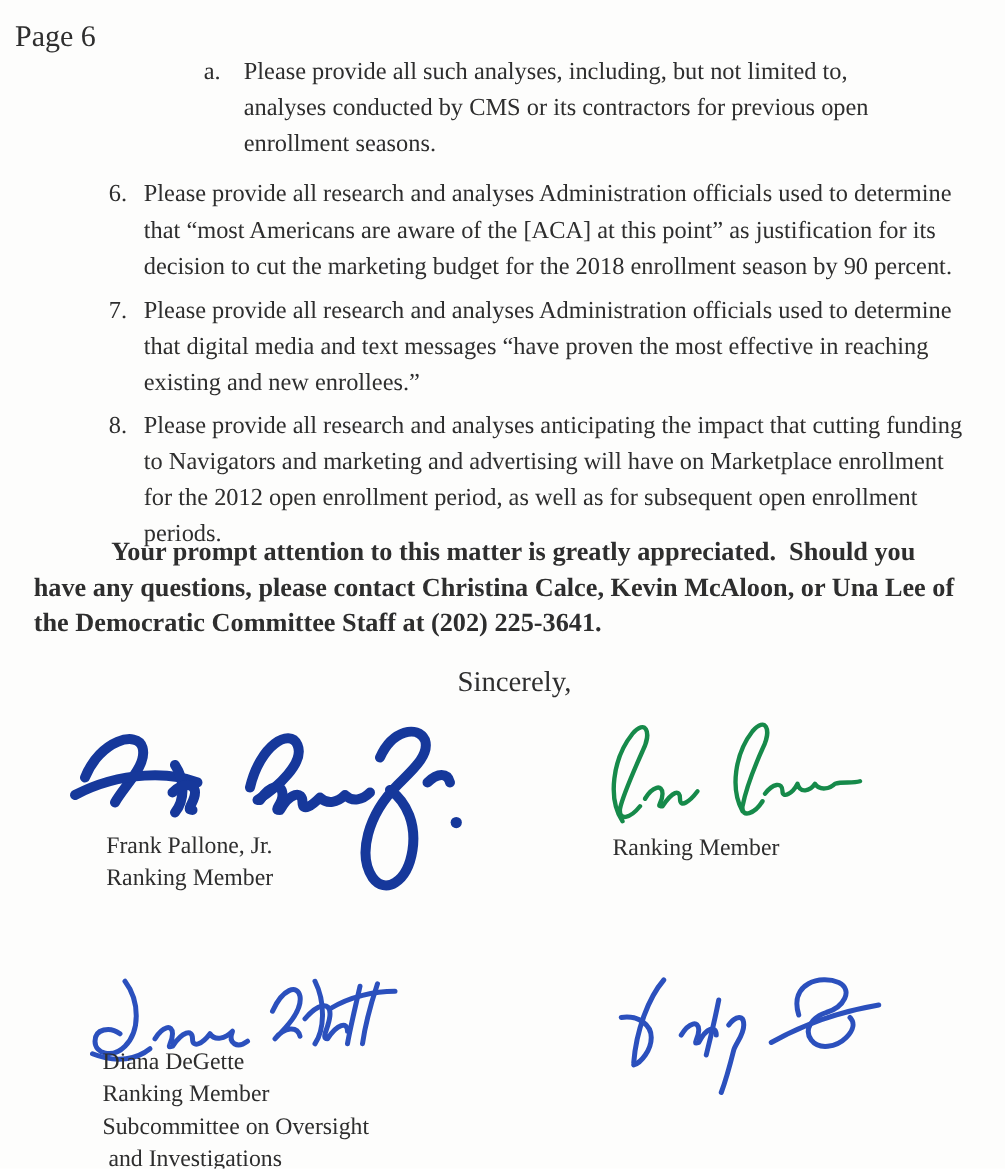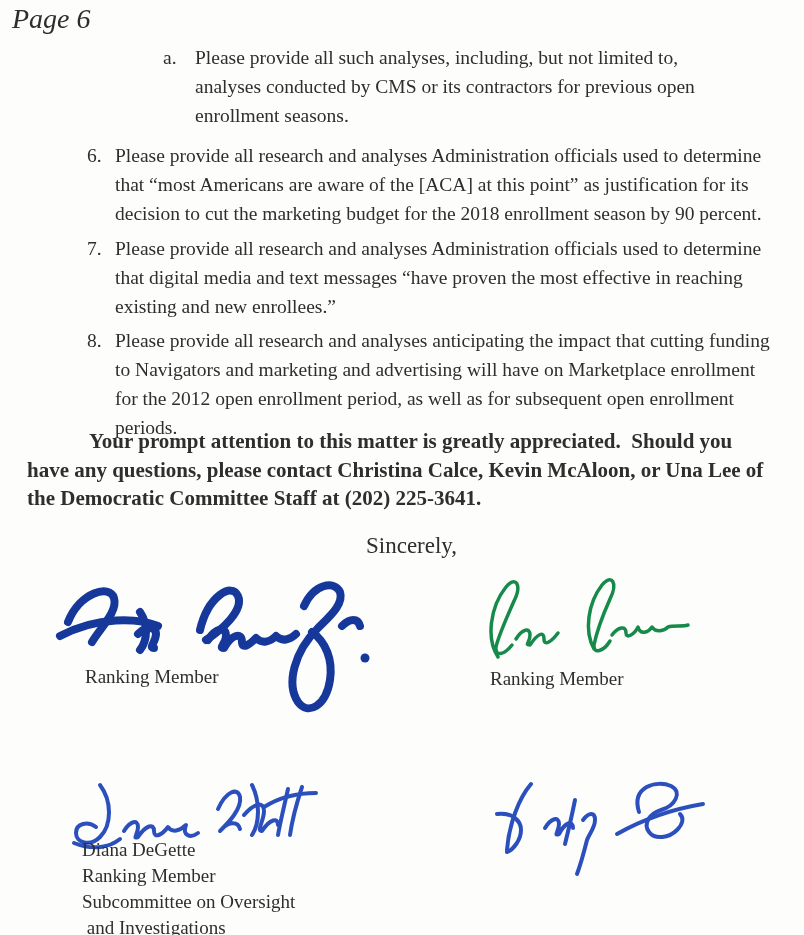--- a/index.html
+++ b/index.html
@@ -2,21 +2,21 @@
 <html><head>
 <meta charset="utf-8">
 <style>
   html,body{margin:0;padding:0;background:#ffffff;}
   .page{
     position:relative;width:804px;height:935px;overflow:hidden;
     background:#fdfdfc;
     font-family:"Liberation Serif", serif;
     color:#2e2e2e;
   }
-  .page-label{position:absolute;left:12px;top:3px;font-size:28px;font-style:italic;}
+  .page-label{position:absolute;left:12px;top:17px;font-size:24px;}
   .list-item{position:absolute;display:flex;font-size:19.5px;line-height:29px;}
   .list-item .marker{flex:0 0 auto;}
   .item-a{left:163px;top:43px;width:560px;}
   .item-a .marker{min-width:32px;}
   .item-6{left:87px;top:141px;width:694px;}
   .item-7{left:87px;top:234px;width:694px;}
   .item-8{left:87px;top:326px;width:694px;}
   .item-num .marker{min-width:28px;}
   .closing{
     position:absolute;left:13px;top:413px;width:750px;
@@ -75,20 +75,21 @@
       <path d="M82,42 C90,54 90,70 82,80"></path>
       <path d="M80,64 C88,56 98,56 98,64 C98,72 90,78 96,78"></path>
       <path d="M142,60 C150,26 174,12 180,26 C186,40 164,60 148,70"></path>
       <path d="M150,70 C158,58 168,56 168,66 C168,74 160,78 166,78 C174,64 184,62 184,72 C184,80 192,74 198,68 C204,74 212,72 218,66 C224,72 232,70 238,64"></path>
       <path d="M246,36 C256,14 276,10 282,22 C286,34 272,46 260,58 C236,82 228,114 240,132 C250,146 268,136 272,110 C275,90 268,72 254,62"></path>
       <path d="M284,56 C292,48 300,48 302,56"></path>
     </g>
     <circle cx="307" cy="88" r="4.5" fill="#16389b"></circle>
   </svg>
   <div class="sig-labels labels-pallone">
+    <div>Frank Pallone, Jr.</div>
     <div>Ranking Member</div>
   </div>
 
   <svg class="sig-ink ink-green" width="215" height="86" viewBox="0 0 215 86">
     <g fill="none" stroke-width="3.5" stroke="#168a4a">
       <path d="M16,80 C4,62 8,30 24,10 C34,-2 40,8 32,24 C24,42 16,60 14,70 C13,80 22,78 30,68"></path>
       <path d="M34,62 C40,52 48,50 48,58 C48,66 42,68 48,68 C56,56 62,54 62,62 C62,70 70,64 76,56"></path>
       <path d="M112,72 C102,54 106,26 120,8 C130,-4 136,6 128,22 C120,40 114,58 112,68 C111,78 122,74 128,64"></path>
       <path d="M130,58 C136,50 144,48 144,56 C144,62 152,58 156,50 C158,58 166,56 170,50 C174,56 182,54 186,50 C192,48 200,50 206,48"></path>
     </g>

